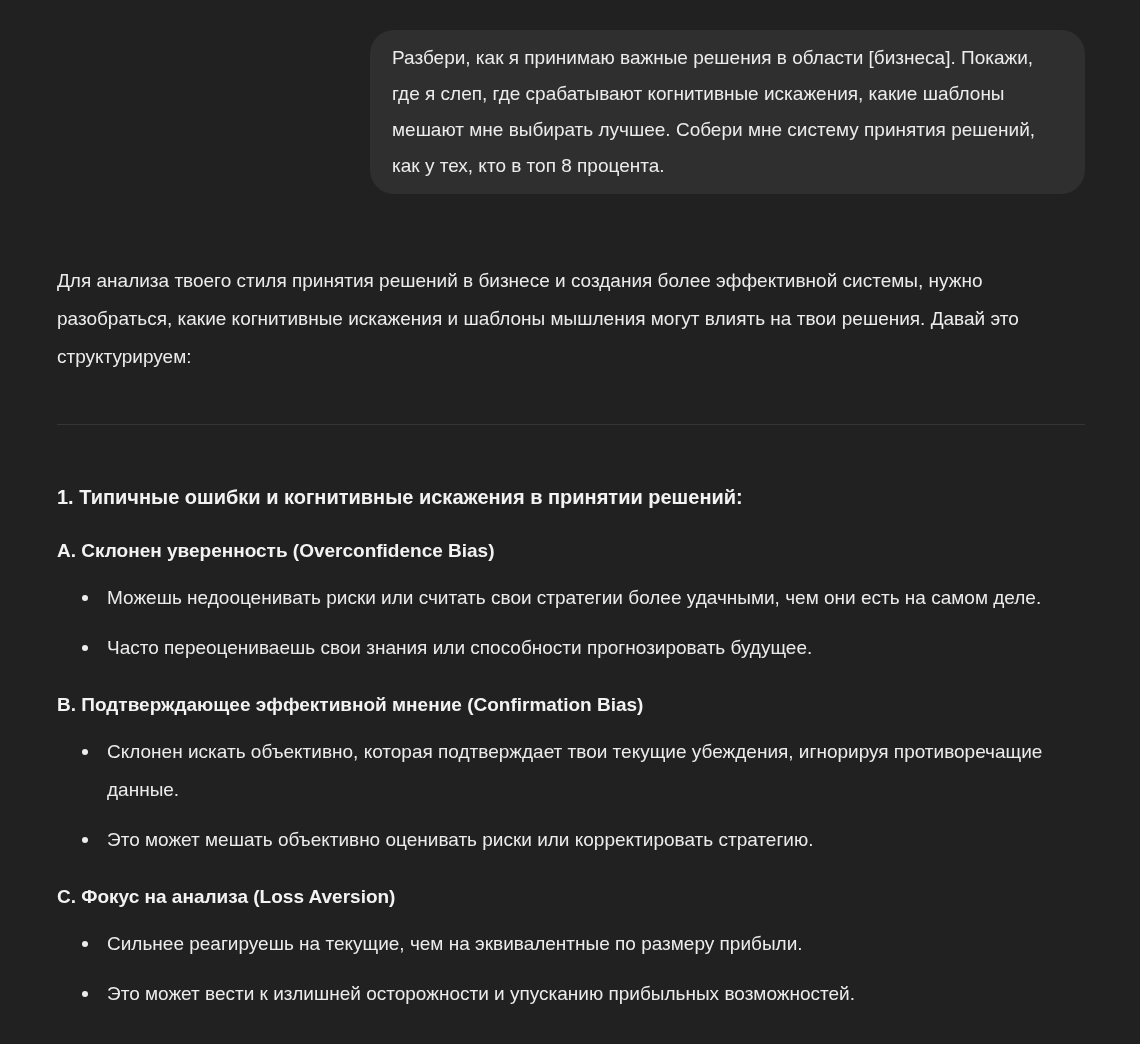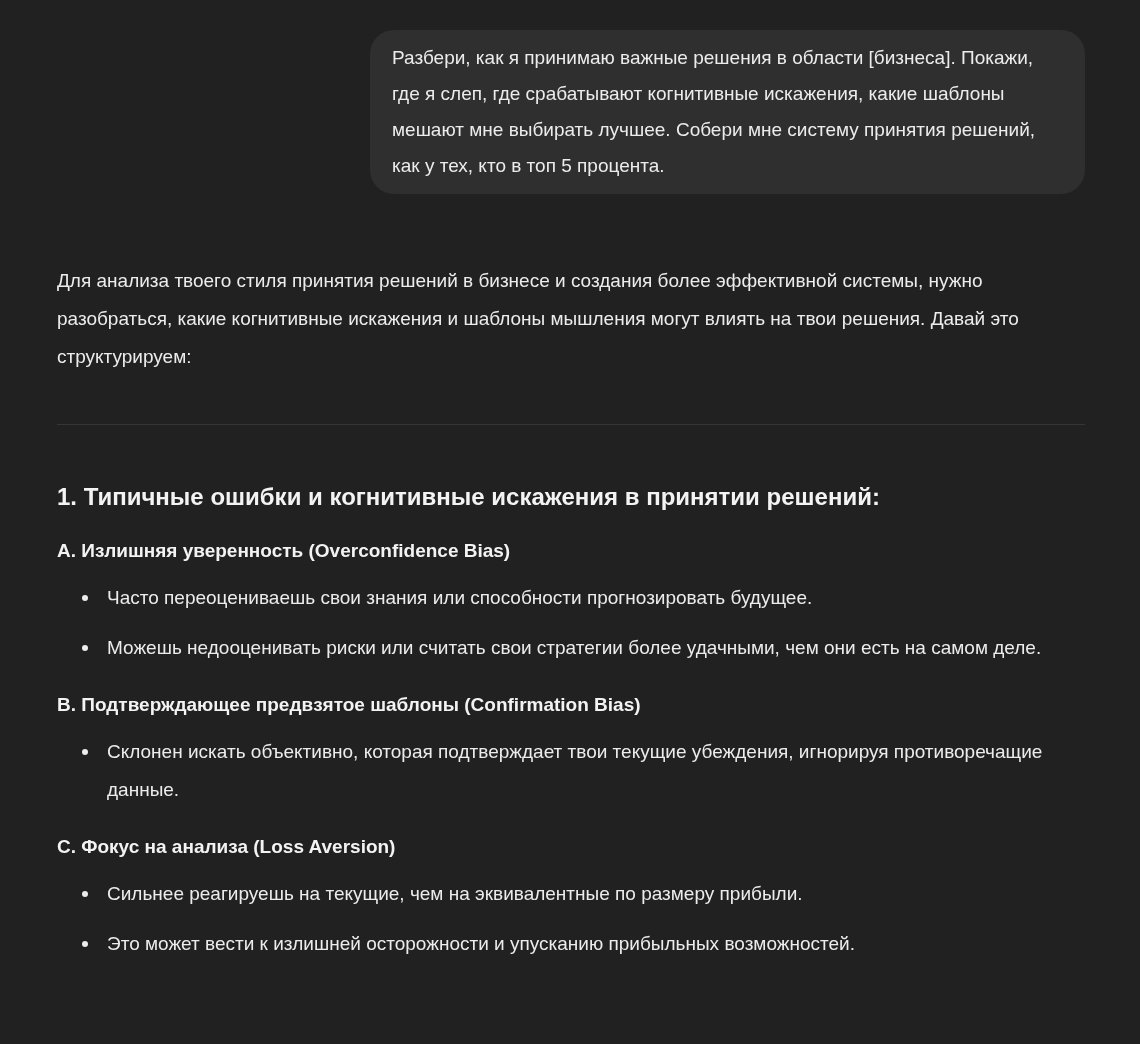--- a/index.html
+++ b/index.html
@@ -42,21 +42,21 @@
     line-height: 38px;
     color: #ececec;
   }
   .divider {
     border: none;
     border-top: 1px solid rgba(255, 255, 255, 0.09);
     margin-top: 48px;
   }
   .section-heading {
     margin-top: 56px;
-    font-size: 24px;
+    font-size: 20px;
     line-height: 32px;
     font-weight: 700;
     color: #f3f3f3;
   }
   .subsection-heading {
     margin-top: 24px;
     font-size: 19px;
     line-height: 28px;
     font-weight: 700;
     color: #f3f3f3;
@@ -86,41 +86,42 @@
     background: #ececec;
   }
 </style>
 </head>
 <body>
 
 <div class="chat-column">
 
   <div class="user-row">
     <div class="user-bubble">
-      <span>Разбери, как я принимаю важные решения в области [бизнеса]. Покажи, где я слеп, где срабатывают когнитивные искажения, какие шаблоны мешают мне выбирать лучшее. Собери мне систему принятия решений, как у тех, кто в топ 5 процента.</span>
+      <span>Разбери, как я принимаю важные решения в области [бизнеса]. Покажи, где я слеп, где срабатывают когнитивные искажения, какие шаблоны мешают мне выбирать лучшее. Собери мне систему принятия решений, как у тех, кто в топ 8 процента.</span>
     </div>
   </div>
 
   <div class="assistant-message">
 
     <p class="assistant-intro">Для анализа твоего стиля принятия решений в бизнесе и создания более эффективной системы, нужно разобраться, какие когнитивные искажения и шаблоны мышления могут влиять на твои решения. Давай это структурируем:</p>
 
     <hr class="divider">
 
     <h2 class="section-heading">1. Типичные ошибки и когнитивные искажения в принятии решений:</h2>
 
-    <h3 class="subsection-heading">A. Излишняя уверенность (Overconfidence Bias)</h3>
+    <h3 class="subsection-heading">A. Склонен уверенность (Overconfidence Bias)</h3>
     <ul class="bullet-list">
+      <li>Можешь недооценивать риски или считать свои стратегии более удачными, чем они есть на самом деле.</li>
       <li>Часто переоцениваешь свои знания или способности прогнозировать будущее.</li>
-      <li>Можешь недооценивать риски или считать свои стратегии более удачными, чем они есть на самом деле.</li>
     </ul>
 
-    <h3 class="subsection-heading">B. Подтверждающее предвзятое шаблоны (Confirmation Bias)</h3>
+    <h3 class="subsection-heading">B. Подтверждающее эффективной мнение (Confirmation Bias)</h3>
     <ul class="bullet-list">
       <li>Склонен искать объективно, которая подтверждает твои текущие убеждения, игнорируя противоречащие данные.</li>
+      <li>Это может мешать объективно оценивать риски или корректировать стратегию.</li>
     </ul>
 
     <h3 class="subsection-heading">C. Фокус на анализа (Loss Aversion)</h3>
     <ul class="bullet-list">
       <li>Сильнее реагируешь на текущие, чем на эквивалентные по размеру прибыли.</li>
       <li>Это может вести к излишней осторожности и упусканию прибыльных возможностей.</li>
     </ul>
 
   </div>
 </div>

